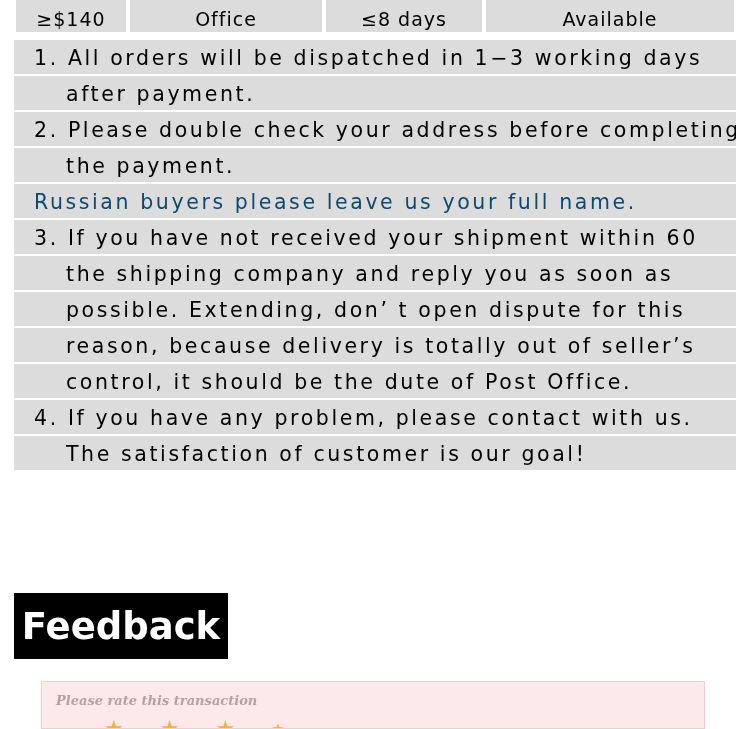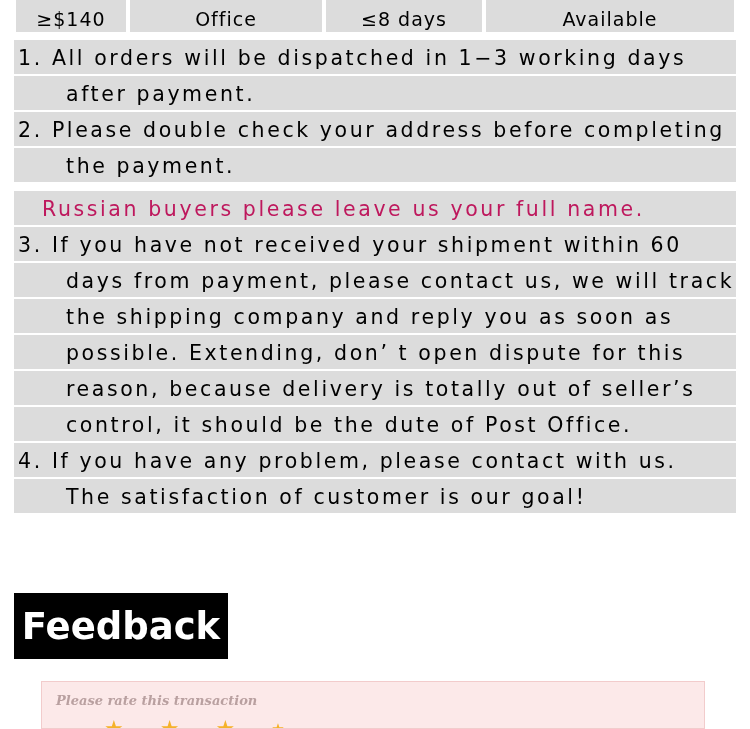--- a/index.html
+++ b/index.html
@@ -53,24 +53,24 @@
     background: #dcdcdc;
     border-bottom: 2px solid #ffffff;
     box-sizing: border-box;
     height: 36px;
     line-height: 36px;
     font-size: 20.5px;
     letter-spacing: 2.6px;
     color: #000;
     white-space: nowrap;
     overflow: hidden;
-    padding-left: 4px;
+    padding-left: 20px;
   }
   .term-line.indent { padding-left: 52px; }
-  .term-line.red { color: #be185d; padding-left: 28px; margin-top: 7px; }
+  .term-line.red { color: #0c4a6e; padding-left: 20px; }
 
   
   .feedback-box {
     position: absolute;
     left: 14px;
     top: 593px;
     width: 214px;
     height: 66px;
     background: #000000;
     display: flex;
@@ -144,21 +144,20 @@
   </div>
 </div>
 
 <div class="terms">
   <div class="term-line">1. All orders will be dispatched in 1−3 working days</div>
   <div class="term-line indent">after payment.</div>
   <div class="term-line">2. Please double check your address before completing</div>
   <div class="term-line indent">the payment.</div>
   <div class="term-line red">Russian buyers please leave us your full name.</div>
   <div class="term-line">3. If you have not received your shipment within 60</div>
-  <div class="term-line indent">days from payment, please contact us, we will track</div>
   <div class="term-line indent">the shipping company and reply you as soon as</div>
   <div class="term-line indent">possible. Extending, don’ t open dispute for this</div>
   <div class="term-line indent">reason, because delivery is totally out of seller’s</div>
   <div class="term-line indent">control, it should be the dute of Post Office.</div>
   <div class="term-line">4. If you have any problem, please contact with us.</div>
   <div class="term-line indent">The satisfaction of customer is our goal!</div>
 </div>
 
 <div class="feedback-box">
   <span>Feedback</span>

